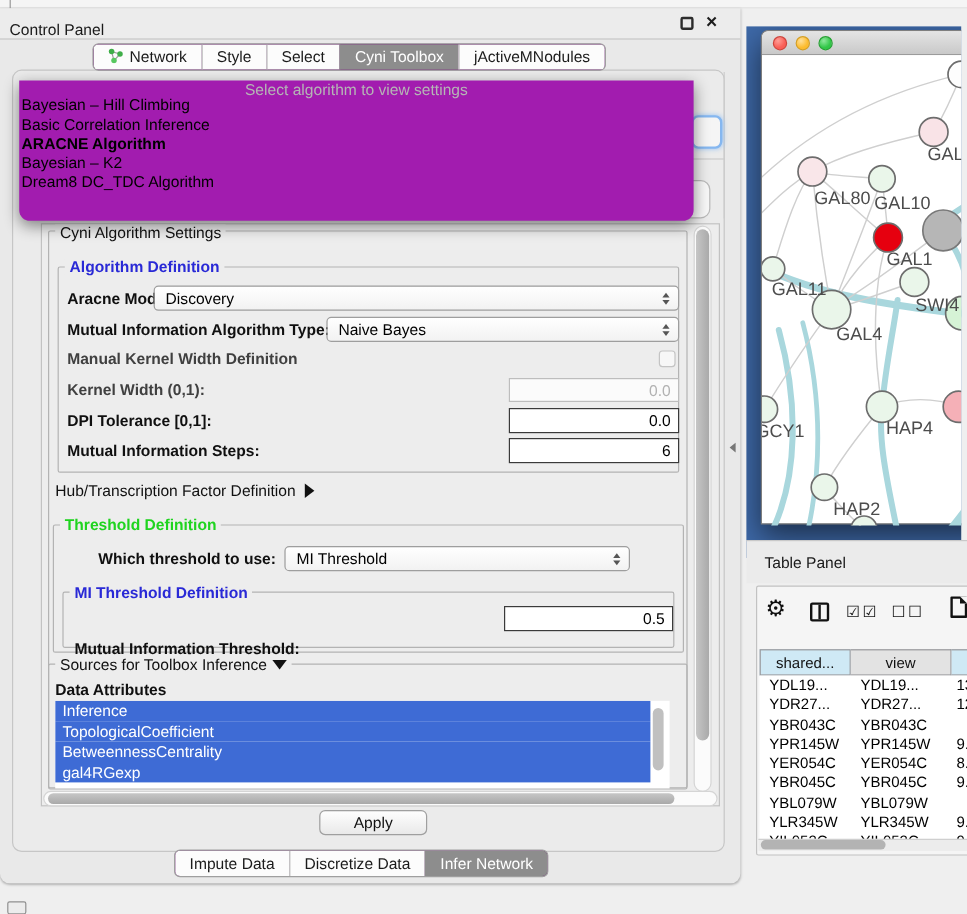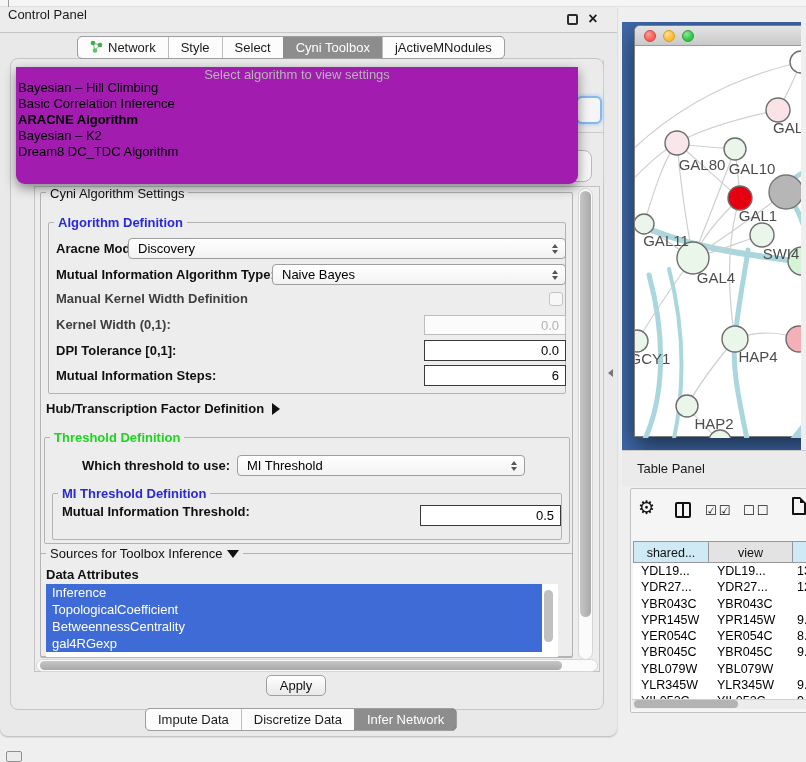--- a/index.html
+++ b/index.html
@@ -8,21 +8,21 @@
   }
   *{margin:0;padding:0;box-sizing:border-box}
   body{font-family:"Liberation Sans","DejaVu Sans",sans-serif;background:#e0e0e0}
   #app{position:relative;width:806px;height:762px;overflow:hidden;background:#efefef}
   .abs{position:absolute}
 
   
   #top-strip{left:0;top:0;width:806px;height:7px;background:#f5f5f5;border-bottom:1px solid #e2e2e2}
   #top-tick{left:8px;top:0;width:1px;height:7px;background:#9a9a9a}
   #left-frame{left:0;top:7px;width:617px;height:729px;background:#e9e9e9;border-radius:0 0 8px 8px;box-shadow:0 1px 2px rgba(0,0,0,.25)}
-  #cp-titlebar{left:0;top:7px;width:617px;height:26px;background:#ececec;border-bottom:1px solid #c6c6c6;display:flex;align-items:flex-start}
+  #cp-titlebar{left:0;top:7px;width:617px;height:26px;background:#ececec;border-bottom:1px solid #c6c6c6;display:flex;align-items:flex-end}
   #cp-title{margin-left:8px;font-size:13px;color:#1a1a1a}
   #float-btn{left:567px;top:14px;width:11px;height:11px;border:2px solid #2c2c2c;border-radius:2px;background:transparent}
   #close-btn{left:585px;top:8px;width:16px;height:22px;font-weight:900;font-size:16px;color:#1c1c1c;line-height:22px;text-align:center}
 
   
   .tabbar{position:absolute;display:flex;height:23px;border:1px solid #9f9f9f;border-radius:5px;overflow:hidden;background:#701a75;z-index:6}
   .tab{display:flex;align-items:center;gap:5px;padding:0 12px;font-size:13px;color:#1b1b1b;border-left:1px solid #bcbcbc;background:#fcfcfc;white-space:nowrap}
   .tab:first-child{border-left:none}
   .tab.sel{background:#8d8d8d;color:#fff;border-left-color:#8d8d8d}
   #tabs-top{left:77px;top:36px}
@@ -64,54 +64,54 @@
 
   .albl{position:absolute;font-size:13px;font-weight:bold;color:#101010;line-height:21px;white-space:nowrap;z-index:2}
   .albl.dis{color:#404040}
   #lbl-aracne{left:56px;top:238px}
   #lbl-mitype{left:56px;top:264px}
   #lbl-manual{left:56px;top:288px}
   #lbl-kernel{left:56px;top:314px}
   #lbl-dpi{left:56px;top:340px}
   #lbl-steps{left:56px;top:365px}
   #lbl-which{left:60px;top:455px;width:170px;text-align:right}
-  #lbl-mith{left:62px;top:501px}
+  #lbl-mith{left:62px;top:530px}
   #lbl-dataattr{left:46px;top:566px;line-height:17px}
 
   .combo{position:absolute;background:linear-gradient(#ffffff,#f2f2f2);border:1px solid #9e9e9e;border-radius:4px;display:flex;align-items:center;font-size:13px;color:#000;padding-left:9px;z-index:2}
   .combo .arrows{position:absolute;right:7px;top:0;height:100%;display:flex;flex-direction:column;justify-content:center;gap:2px}
   .tri-up{width:0;height:0;border-left:3.5px solid transparent;border-right:3.5px solid transparent;border-bottom:4px solid #555}
   .tri-dn{width:0;height:0;border-left:3.5px solid transparent;border-right:3.5px solid transparent;border-top:4px solid #555}
   #combo-aracne{left:128px;top:238px;width:438px;height:21px}
   #combo-mitype{left:272px;top:264px;width:294px;height:21px}
   #combo-which{left:237px;top:455px;width:288px;height:21px}
 
   .num{position:absolute;text-align:right;font-size:13px;padding-right:6px;background:#fff;z-index:2;font-family:"Liberation Sans",sans-serif}
   #in-kernel{left:424px;top:315px;width:142px;height:20px;border:1px solid #bdbdbd;color:#b2b2b2;background:#fbfbfb}
   #in-dpi{left:424px;top:340px;width:142px;height:21px;border:1.5px solid #3a3a3a;color:#000}
   #in-steps{left:424px;top:365px;width:142px;height:21px;border:1.5px solid #3a3a3a;color:#000}
   #in-mith{left:420px;top:505px;width:141px;height:21px;border:1.5px solid #3a3a3a;color:#000}
   #cb-manual{left:549px;top:292px;width:14px;height:14px;border:1px solid #c4c4c4;border-radius:3px;background:#f7f7f7;z-index:2}
 
   #hub-row{left:46px;top:401px;display:flex;align-items:center;gap:8px;z-index:2}
-  #hub-row .albl2{font-size:13px;font-weight:bold;color:#101010}
+  #hub-row .albl2{font-size:13px;font-weight:normal;color:#101010}
   .tri-right{width:0;height:0;border-top:6px solid transparent;border-bottom:6px solid transparent;border-left:8px solid #111}
   .tri-down-b{width:0;height:0;border-left:6px solid transparent;border-right:6px solid transparent;border-top:8px solid #111}
 
   #attr-list{left:46px;top:584px;width:512px;height:73px;background:#ffffff;overflow:hidden;z-index:2}
   .attr-item{height:17px;line-height:17px;background:var(--sel);color:#fff;font-size:13px;padding-left:6px;width:calc(100% - 16px)}
   #list-thumb{left:544px;top:590px;width:9px;height:52px;background:#c0c0c0;border-radius:5px;z-index:3}
 
   
   #vscroll{left:578px;top:188px;width:15px;height:472px;background:#fbfbfb;border:1px solid #d5d5d5;border-radius:8px;z-index:4}
   #vthumb{left:580px;top:191px;width:11px;height:426px;background:linear-gradient(90deg,#c6c6c6,#a9a9a9);border-radius:6px;z-index:5}
   #hscroll{left:36px;top:659px;width:562px;height:13px;background:#fbfbfb;border:1px solid #d5d5d5;border-radius:7px;z-index:4}
   #hthumb{left:40px;top:661px;width:522px;height:9px;background:linear-gradient(#c6c6c6,#a9a9a9);border-radius:5px;z-index:5}
 
-  #apply-btn{left:266px;top:675px;width:60px;height:21px;border:1px solid #9f9f9f;border-radius:5px;background:linear-gradient(#fefefe,#e9e9e9);font-size:13px;color:#111;text-align:center;line-height:19px;z-index:2}
+  #apply-btn{left:266px;top:675px;width:90px;height:21px;border:1px solid #9f9f9f;border-radius:5px;background:linear-gradient(#fefefe,#e9e9e9);font-size:13px;color:#111;text-align:center;line-height:19px;z-index:2}
 
   #divider-grip{left:608px;top:369px;width:0;height:0;border-top:4px solid transparent;border-bottom:4px solid transparent;border-right:5px solid #777}
 
   
   #desktop{left:622px;top:22px;width:179px;height:443px;background:var(--desktop);overflow:hidden}
   #net-window{position:absolute;left:12px;top:3px;width:200px;height:412px;background:#ffffff;border:1px solid #7e7e7e;border-radius:6px 6px 0 0;box-shadow:0 10px 25px rgba(0,0,0,.55)}
   #nw-titlebar{position:absolute;left:0;top:0;width:100%;height:20px;background:linear-gradient(#e4e4e4,#c9c9c9);border-bottom:1px solid #9b9b9b;border-radius:5px 5px 0 0}
   .light{position:absolute;top:4px;width:12px;height:12px;border-radius:50%}
   #light-red{left:9px;background:radial-gradient(circle at 35% 30%,#ff9d96,#f95f57 60%);border:1px solid #ce453d}
   #light-yellow{left:28px;background:radial-gradient(circle at 35% 30%,#ffe09a,#fdbc2f 60%);border:1px solid #d59f23}

